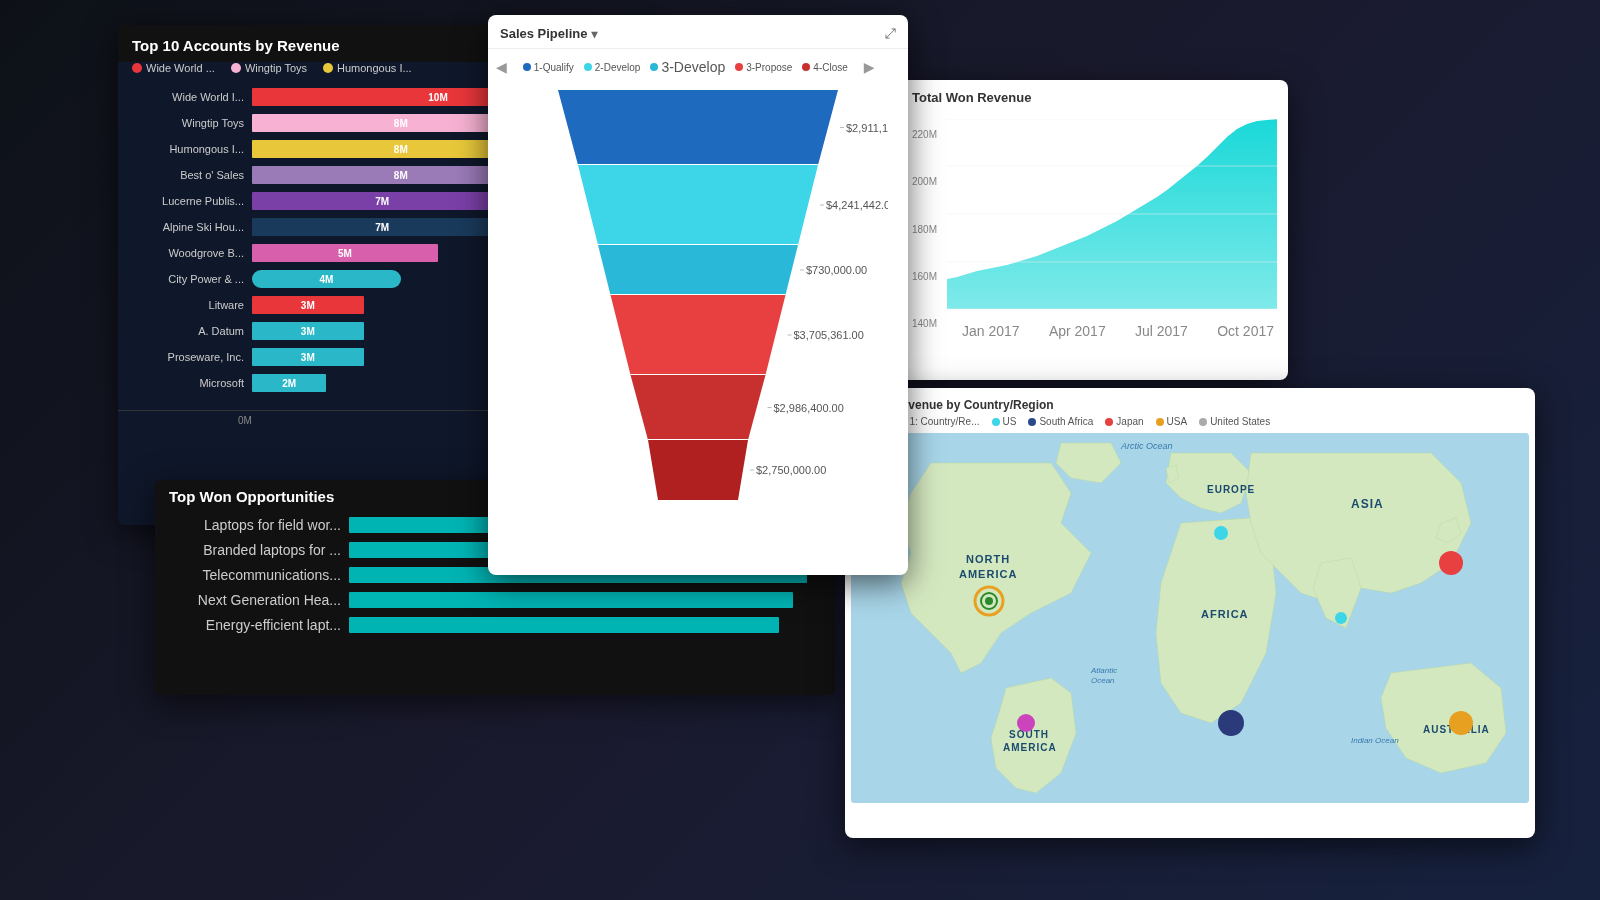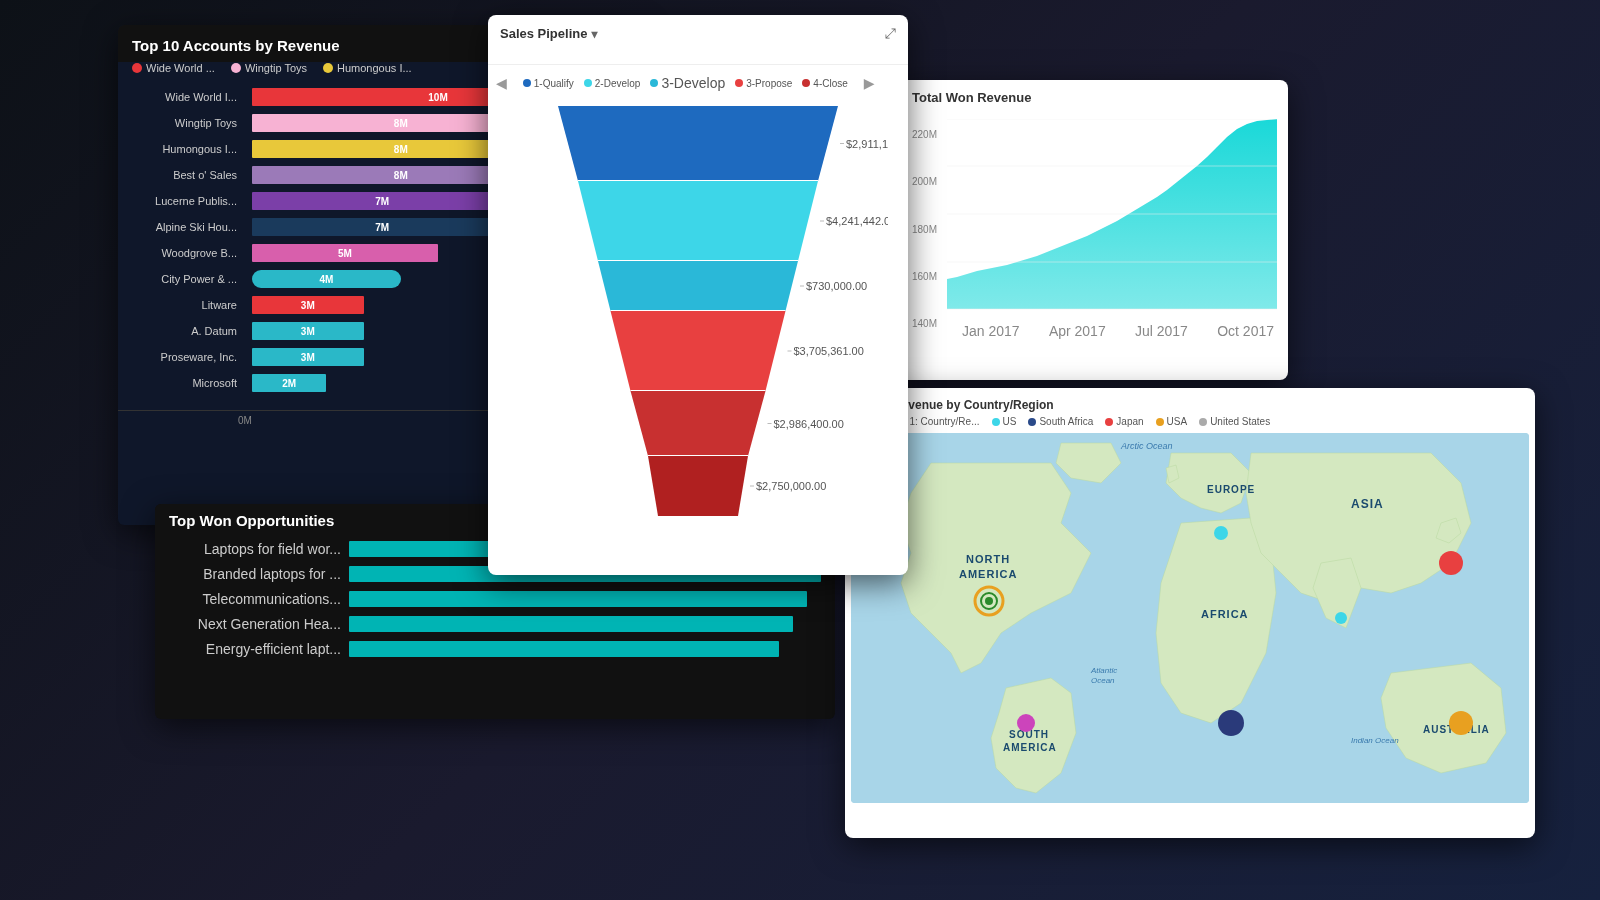--- a/index.html
+++ b/index.html
@@ -62,21 +62,21 @@
       display: flex;
       align-items: center;
       margin-bottom: 4px;
       height: 22px;
     }
     .bar-label {
       color: #ccc;
       font-size: 11px;
       width: 120px;
       text-align: right;
-      padding-right: 15px;
+      padding-right: 8px;
       flex-shrink: 0;
     }
     .bar-outer {
       flex: 1;
       position: relative;
       height: 18px;
     }
     .bar-fill {
       height: 100%;
       display: flex;
@@ -93,21 +93,21 @@
       padding: 4px 0 0 120px;
       font-size: 10px;
       color: #888;
       border-top: 1px solid #333;
       margin-top: 2px;
     }
 
     
     .card-opportunities {
       left: 155px;
-      top: 504px;
+      top: 480px;
       width: 680px;
       height: 215px;
       background: #111;
       z-index: 2;
     }
     .card-opportunities .card-title {
       color: #fff;
       font-size: 15px;
       font-weight: 700;
       padding: 10px 14px 8px;
@@ -148,21 +148,21 @@
       width: 420px;
       height: 560px;
       background: #fff;
       z-index: 3;
       border-radius: 8px;
     }
     .funnel-header {
       display: flex;
       align-items: center;
       justify-content: space-between;
-      padding: 10px 12px 22px;
+      padding: 10px 12px 6px;
       border-bottom: 1px solid #eee;
     }
     .funnel-title {
       font-size: 13px;
       font-weight: 600;
       color: #333;
       display: flex;
       align-items: center;
       gap: 4px;
     }

